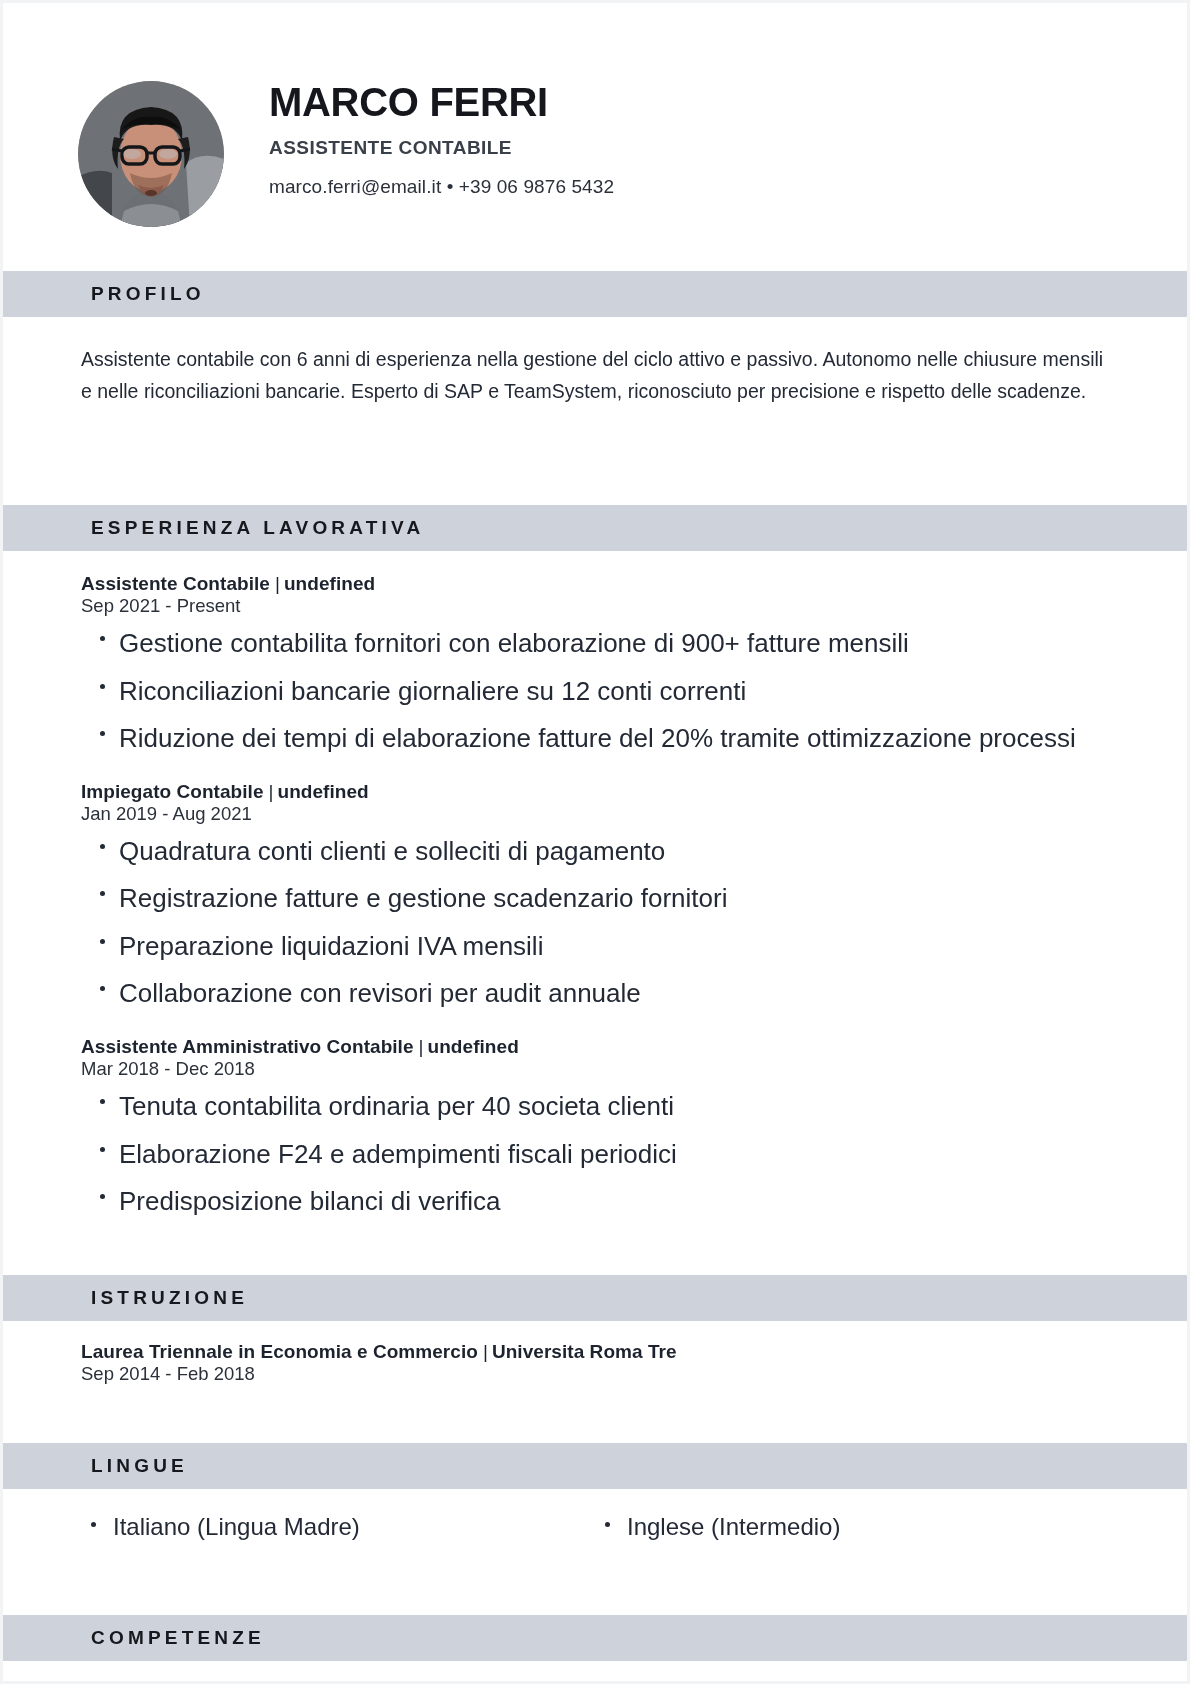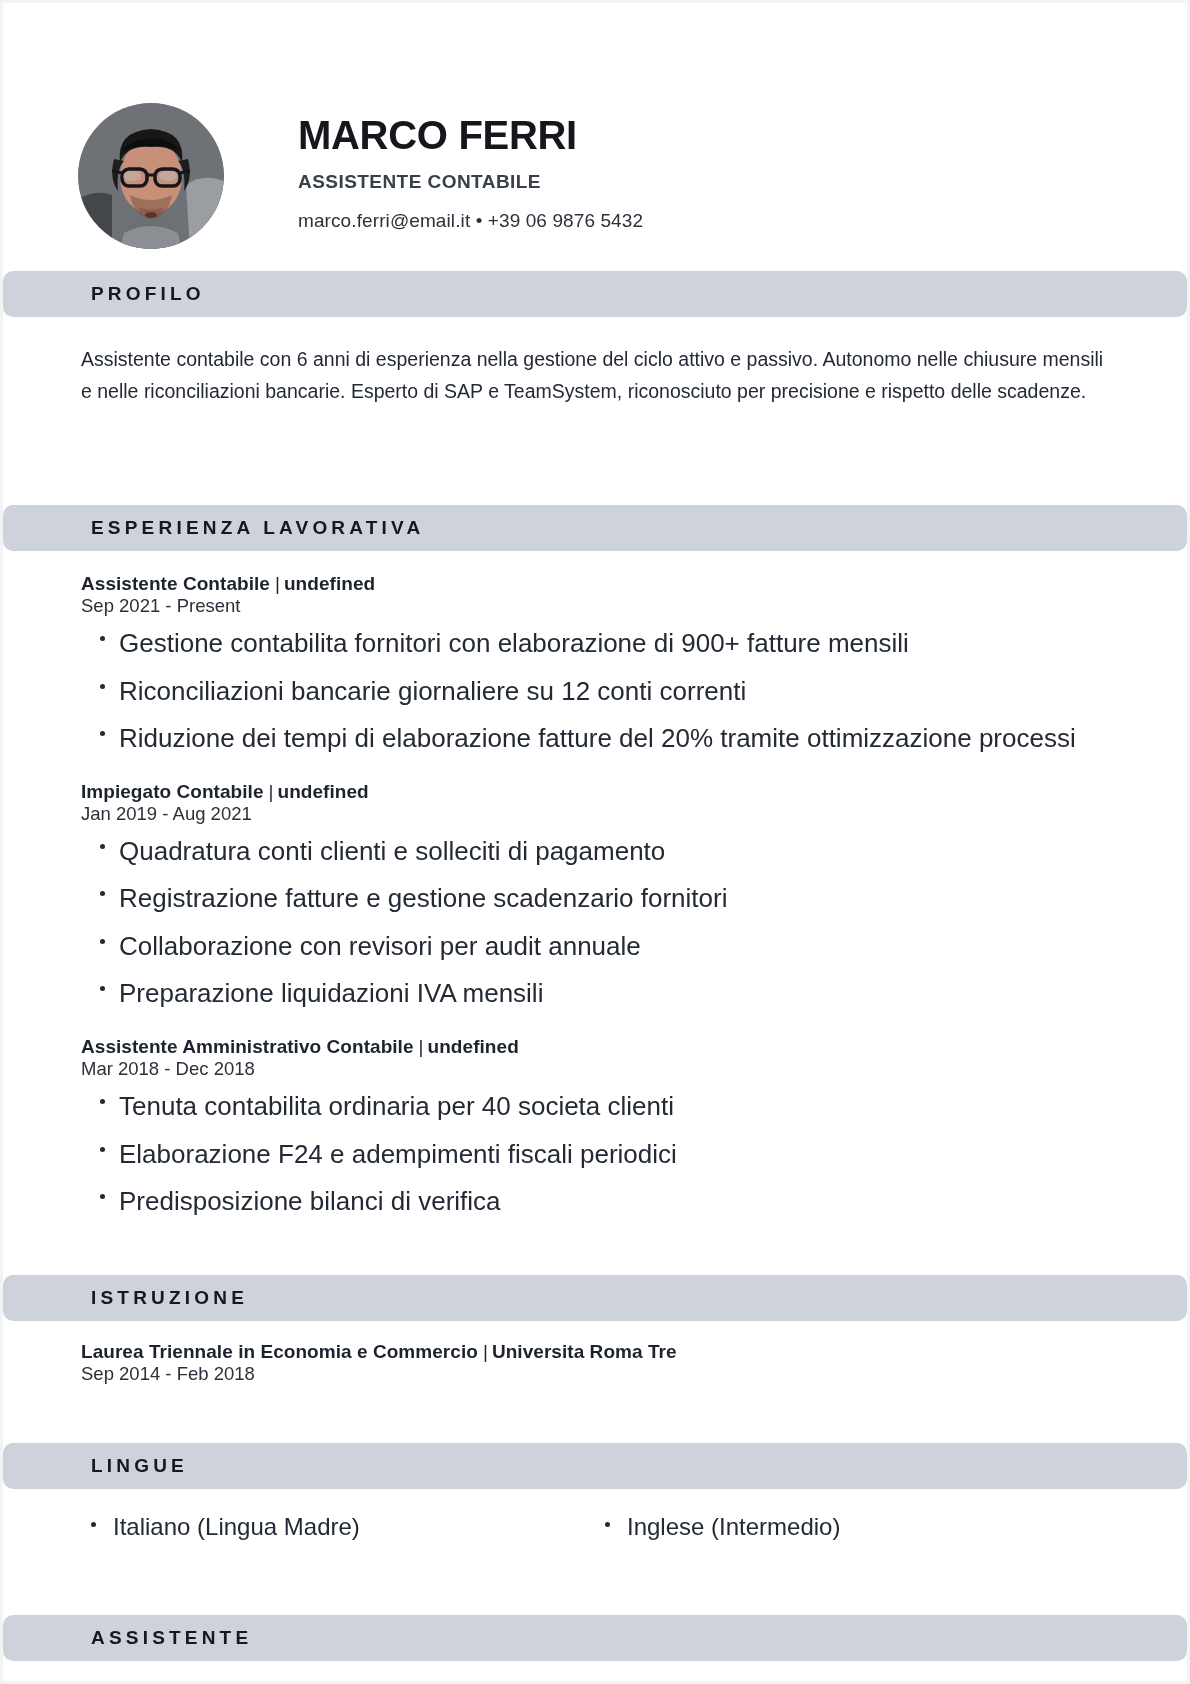--- a/index.html
+++ b/index.html
@@ -10,24 +10,23 @@
   }
   .page {
     position: relative;
     width: 1190px; height: 1684px;
     background: #ffffff;
     border: 3px solid #f2f3f5;
     overflow: hidden;
   }
   
   .header {
-    display: flex; align-items: center;
+    display: flex; align-items: flex-start;
     padding: 78px 0 0 75px;
     height: 268px;
-    gap: 29px;
   }
   .avatar {
     width: 146px; height: 146px;
     border-radius: 50%;
     overflow: hidden;
     flex: 0 0 146px;
     background: #8d9095;
     position: relative;
   }
   .avatar svg { display: block; width: 146px; height: 146px; }
@@ -49,21 +48,20 @@
     font-size: 19px; font-weight: 400;
     color: #2b313b;
     letter-spacing: 0.1px;
   }
   
   .band {
     background: #ced2da;
     height: 46px;
     display: flex; align-items: center;
     padding-left: 88px;
-    border-radius: 10px;
   }
   .band-title {
     font-size: 19px; font-weight: 700;
     letter-spacing: 4.2px;
     color: #16181d;
   }
   
   .profile-text {
     padding: 27px 80px 0 78px;
     font-size: 19.5px; line-height: 1.62;
@@ -208,22 +206,22 @@
     <div class="entry">
       <div class="entry-head">
         <div class="entry-title">
           <span>Impiegato Contabile</span><span class="sep">|</span><span>undefined</span>
         </div>
         <div class="entry-date">Jan 2019 - Aug 2021</div>
       </div>
       <ul class="bullets">
         <li>Quadratura conti clienti e solleciti di pagamento</li>
         <li>Registrazione fatture e gestione scadenzario fornitori</li>
+        <li>Preparazione liquidazioni IVA mensili</li>
         <li>Collaborazione con revisori per audit annuale</li>
-        <li>Preparazione liquidazioni IVA mensili</li>
       </ul>
     </div>
 
     <div class="entry">
       <div class="entry-head">
         <div class="entry-title">
           <span>Assistente Amministrativo Contabile</span><span class="sep">|</span><span>undefined</span>
         </div>
         <div class="entry-date">Mar 2018 - Dec 2018</div>
       </div>
@@ -259,17 +257,17 @@
     <div class="lang-col">
       <div class="lang-item">Italiano (Lingua Madre)</div>
     </div>
     <div class="lang-col">
       <div class="lang-item">Inglese (Intermedio)</div>
     </div>
   </div>
   <div class="spacer-md"></div>
 
   <div class="band">
-    <span class="band-title">ASSISTENTE</span>
+    <span class="band-title">COMPETENZE</span>
   </div>
   <div class="skills-body"></div>
 
 </div>
 
 </body></html>

